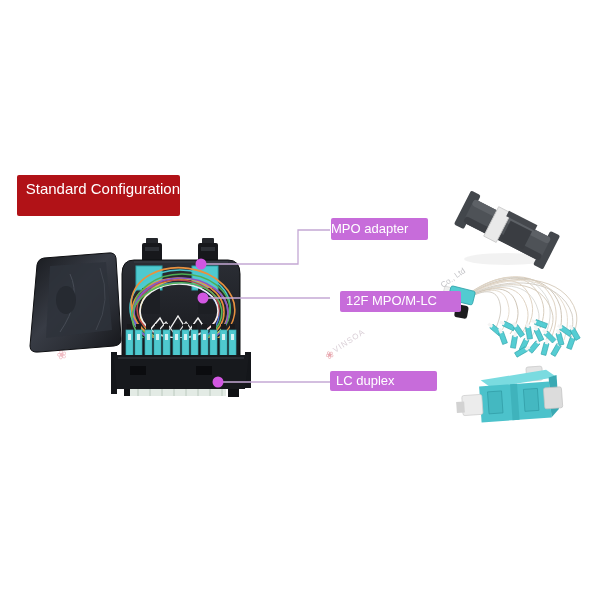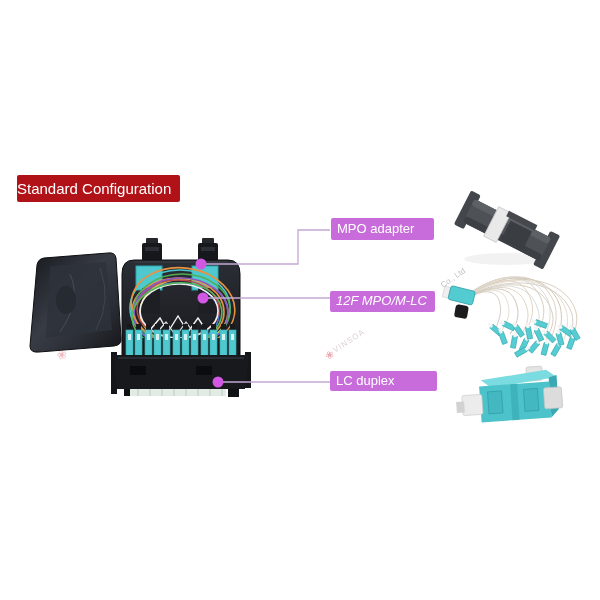--- a/index.html
+++ b/index.html
@@ -1,23 +1,23 @@
 <!DOCTYPE html>
 <html><head>
 <meta charset="utf-8">
 <style>
   html,body{margin:0;padding:0;background:#fff;}
   .canvas{position:relative;width:600px;height:600px;background:#ffffff;overflow:hidden;
           font-family:"Liberation Sans",sans-serif;}
   .art{position:absolute;left:0;top:0;}
-  .banner{position:absolute;left:17px;top:175px;width:163px;height:27px;line-height:27px;
-          background:#b11217;color:#fff;font-size:15px;text-align:left;border-radius:2px;}
+  .banner{position:absolute;left:17px;top:175px;width:163px;height:41px;line-height:27px;
+          background:#b11217;color:#fff;font-size:15px;text-align:right;border-radius:2px;}
   .callout-label{position:absolute;background:#c76cda;color:#fff;font-size:13px;border-radius:2px;}
-  #label-mpo{left:331px;top:218px;width:97px;height:22px;line-height:22px;padding-left:6px;}
-  #label-patch{left:330px;top:291px;width:99px;padding:2px 0 3px 6px;line-height:16px;font-style:italic;}
+  #label-mpo{left:331px;top:218px;width:97px;height:22px;line-height:22px;}
+  #label-patch{left:340px;top:291px;width:99px;padding:2px 16px 3px 6px;line-height:16px;}
   #label-lc{left:330px;top:371px;width:101px;height:20px;line-height:20px;padding-left:6px;}
 </style>
 </head>
 <body>
 
 <div class="canvas">
 
   <svg class="art" width="600" height="600" viewBox="0 0 600 600">
     <defs>
       <linearGradient id="coverGrad" x1="0" y1="0" x2="1" y2="1">

